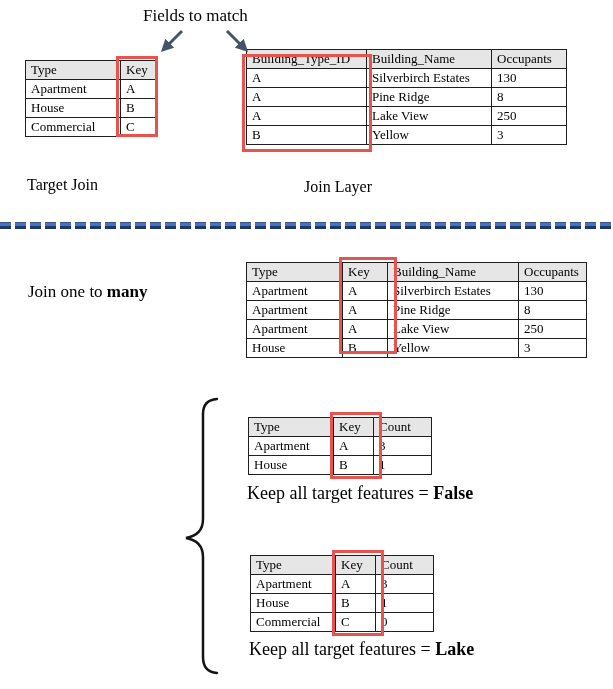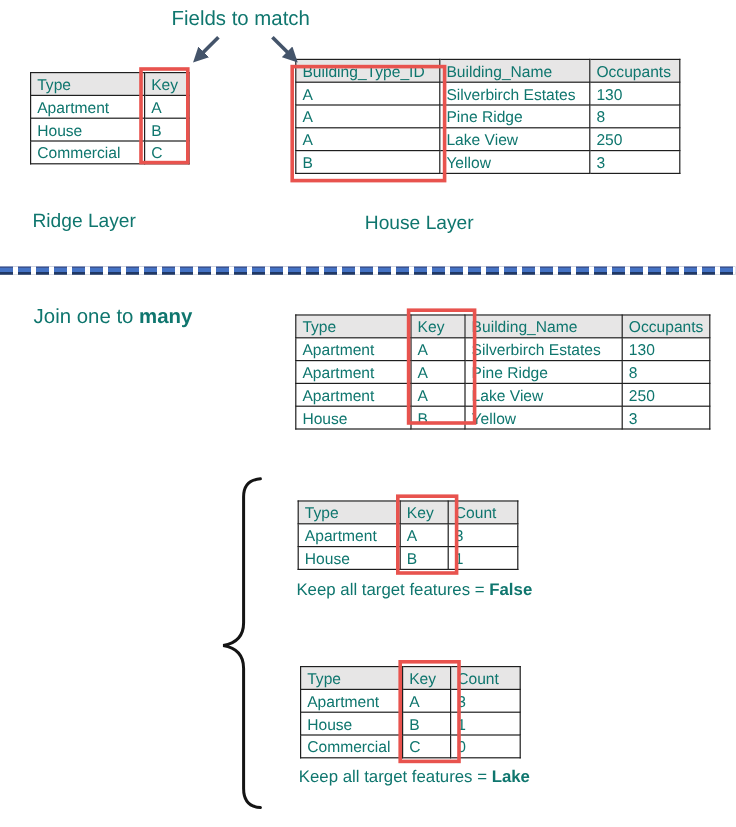--- a/index.html
+++ b/index.html
@@ -1,30 +1,30 @@
 <!DOCTYPE html>
 <html style="--red: #e8534e; --header-gray: #e7e6e6; --div-blue: #4472c4; --div-dark: #203864;"><head>
 <meta charset="utf-8">
 <style>
   html, body { margin: 0; padding: 0; background: #fff; }
   #canvas {
     position: relative;
     width: 613px;
     height: 689px;
     background: #fff;
-    font-family: Liberation Sans, sans-serif;
-    color: #0f766e;
+    font-family: Liberation Serif, serif;
+    color: #000000;
     overflow: hidden;
   }
   .abs { position: absolute; }
 
   
   .big-label { font-size: 17px; white-space: nowrap; }
   .med-label { font-size: 16px; white-space: nowrap; }
-  .caption   { font-size: 14px; white-space: nowrap; }
+  .caption   { font-size: 18px; white-space: nowrap; }
   .bold { font-weight: bold; }
 
   
   table.data-tbl {
     border-collapse: collapse;
     table-layout: fixed;
     font-size: 13px;
     background: #fff;
   }
   table.data-tbl th, table.data-tbl td {
@@ -103,21 +103,21 @@
           <td>House</td>
           <td>B</td>
         </tr>
         <tr>
           <td>Commercial</td>
           <td>C</td>
         </tr>
       </tbody>
   </table>
   <div class="red-box" id="red-target"></div>
-  <div class="abs med-label" style="left:27px; top:176px;">Ridge Layer</div>
+  <div class="abs med-label" style="left:27px; top:176px;">Target Join</div>
 
   <table class="data-tbl abs" style="left:246px; top:49px;">
     <colgroup>
         <col style="width:120px">
         <col style="width:125px">
         <col style="width:75px">
       </colgroup>
     <thead>
         <tr>
           <th>Building_Type_ID</th>
@@ -142,25 +142,25 @@
           <td>250</td>
         </tr>
         <tr>
           <td>B</td>
           <td>Yellow</td>
           <td>3</td>
         </tr>
       </tbody>
   </table>
   <div class="red-box" id="red-join"></div>
-  <div class="abs med-label" style="left:304px; top:178px;">House Layer</div>
+  <div class="abs med-label" style="left:304px; top:178px;">Join Layer</div>
 
   <div id="divider" class="abs"></div>
 
-  <div class="abs big-label" style="left:28px; top:254px;text-align:right;">
+  <div class="abs big-label" style="left:28px; top:282px;text-align:right;">
     <span>Join one to </span><span class="bold">many</span>
   </div>
   <table class="data-tbl abs" style="left:246px; top:262px;">
     <colgroup>
         <col style="width:96px">
         <col style="width:45px">
         <col style="width:131px">
         <col style="width:68px">
       </colgroup>
     <thead>

